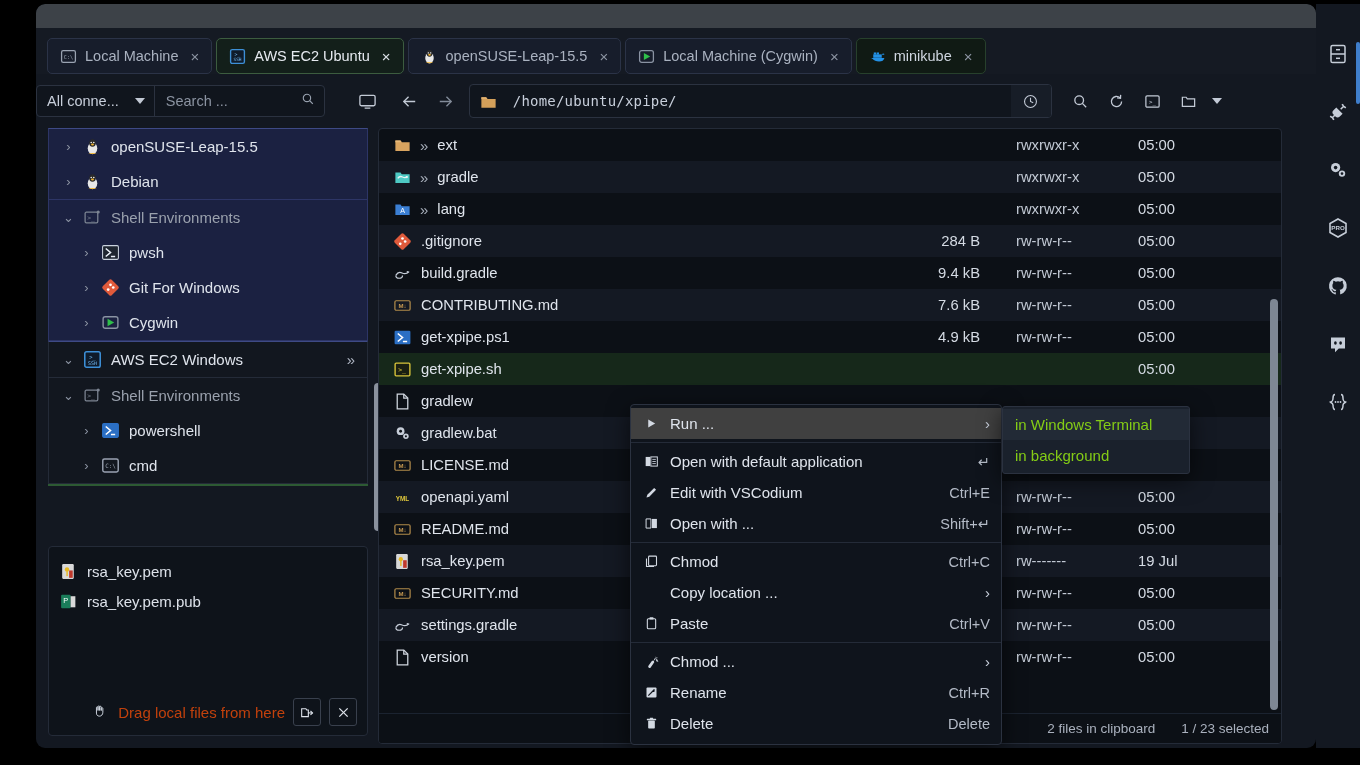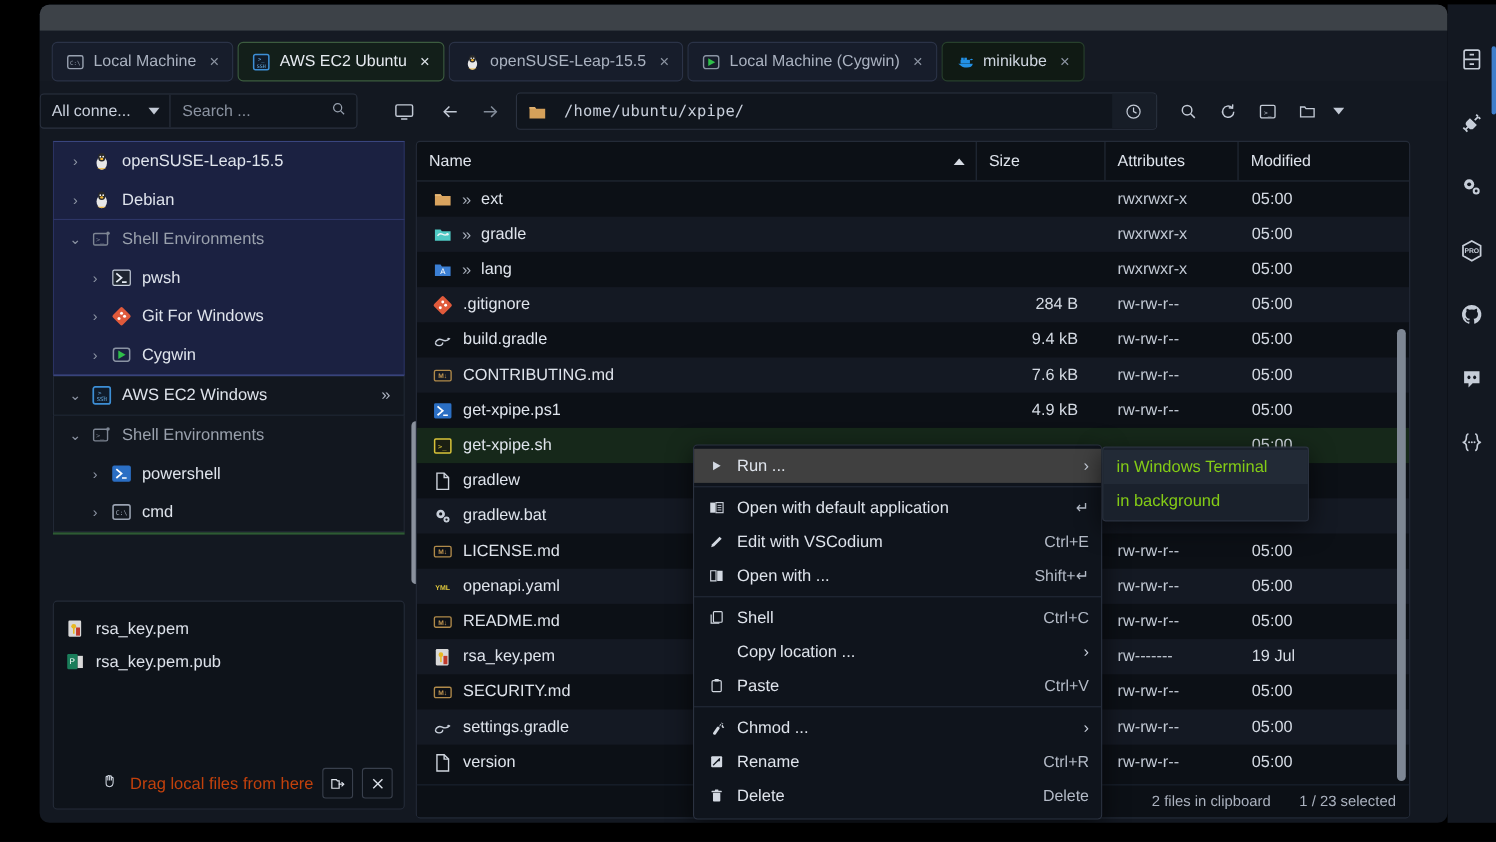--- a/index.html
+++ b/index.html
@@ -658,35 +658,20 @@
               <line x1="4" y1="4" x2="14" y2="14" stroke="#dfe4ec" stroke-width="1.5"></line>
               <line x1="14" y1="4" x2="4" y2="14" stroke="#dfe4ec" stroke-width="1.5"></line>
             </svg>
         </span>
       </div>
     </div>
   </div>
 
   <div id="browser">
 
-    <div id="thead">
-      <div class="col-name">
-        <span>Name</span>
-        <span class="sortarrow"></span>
-      </div>
-      <div class="col-size">
-        <span>Size</span>
-      </div>
-      <div class="col-attr">
-        <span>Attributes</span>
-      </div>
-      <div class="col-mod">
-        <span>Modified</span>
-      </div>
-    </div>
 
     <div id="rows">
         <div class="frow">
           <div class="fname">
             <span class="ficon"><svg viewBox="0 0 20 20" width="19" height="19">
                 <path d="M2.5 4.8h5.4l1.3 1.7h8.3v9.2H2.5Z" fill="#d9a45f"></path>
                 <path d="M2.5 4.8h5.4l1.3 1.7H2.5Z" fill="#e6b878"></path>
               </svg></span>
             <span class="fexp">»</span>
             <span>ext</span>
@@ -954,21 +939,21 @@
         <span class="maccel">Shift+↵</span>
       </div>
       <div class="msep"></div>
       <div class="mi">
         <span class="micon">
           <svg viewBox="0 0 18 18" width="15" height="15">
             <rect x="5.5" y="2.5" width="9.5" height="11.5" rx="1" fill="none" stroke="#d3d9e2" stroke-width="1.3"></rect>
             <path d="M3 5.5v9.5h9" fill="none" stroke="#d3d9e2" stroke-width="1.3"></path>
           </svg>
         </span>
-        <span class="mlabel">Shell</span>
+        <span class="mlabel">Chmod</span>
         <span class="maccel">Ctrl+C</span>
       </div>
       <div class="mi">
         <span class="indent-only"></span>
         <span class="mlabel">Copy location ...</span>
         <span class="arrow">›</span>
       </div>
       <div class="mi">
         <span class="micon">
           <svg viewBox="0 0 18 18" width="15" height="15">

